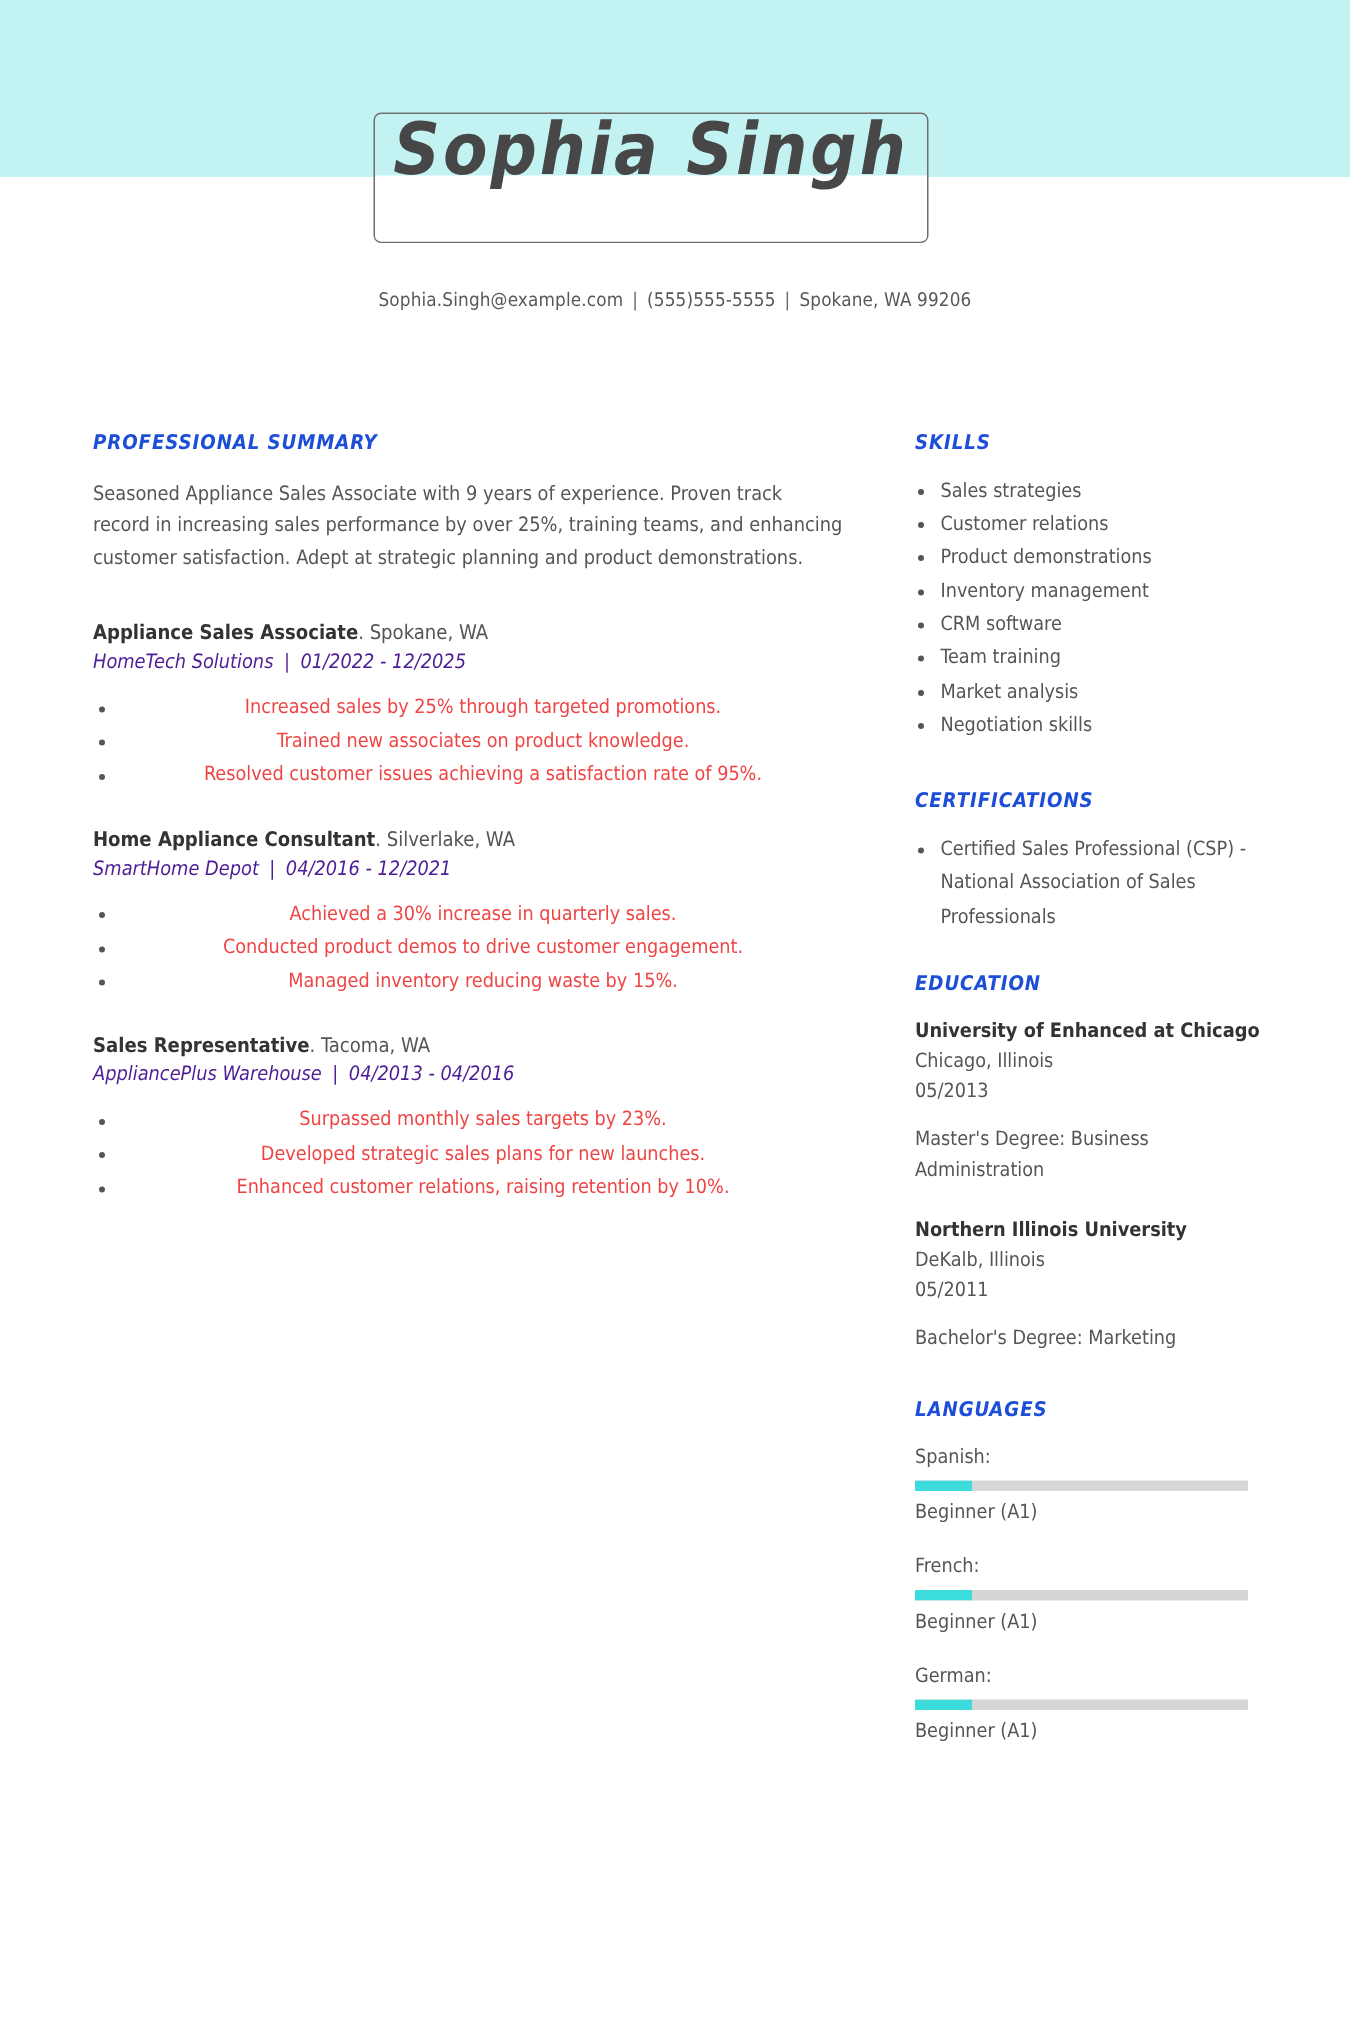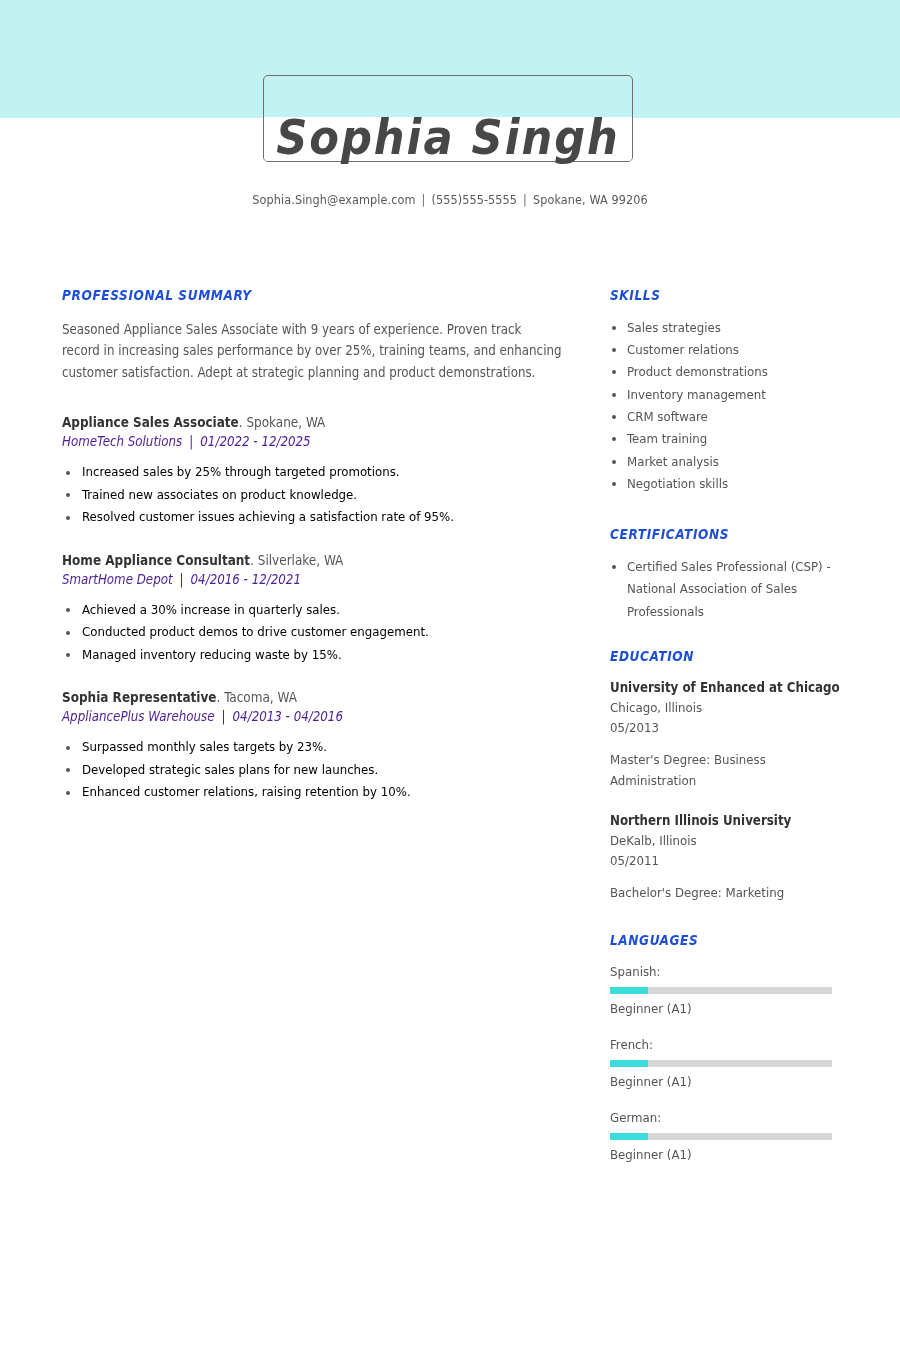--- a/index.html
+++ b/index.html
@@ -21,31 +21,31 @@
   .banner {
     position: absolute;
     left: 0; top: 0;
     width: 900px;
     height: 118px;
     background: #C2F3F2;
   }
 
   .name-box {
     position: absolute;
-    left: 263px;
+    left: 249px;
     top: 75px;
     width: 370px;
     height: 87px;
     box-sizing: border-box;
     border: 1.5px solid #6e6e6e;
     border-radius: 5px;
     background: transparent;
     z-index: 3;
     display: flex;
-    align-items: flex-end;
+    align-items: flex-start;
     justify-content: center;
   }
   .name-box::before {
     content: "";
     position: absolute;
     left: 0;
     top: 41px;
     right: 0;
     bottom: 0;
     background: #ffffff;
@@ -146,21 +146,22 @@
   ul.bullets {
     list-style: none;
     margin: 0;
     padding: 0;
   }
   ul.bullets li {
     position: relative;
     padding-left: 20px;
     font-size: 13.1px;
     line-height: 22.5px;
-    color: #000000;
+    color: #ef4444;
+    text-align: center;
   }
   ul.bullets li::before {
     content: "";
     position: absolute;
     left: 4px;
     top: 9.5px;
     width: 4px;
     height: 4px;
     border-radius: 50%;
     background: #555555;
@@ -291,21 +292,21 @@
       </div>
       <ul class="bullets">
         <li>Achieved a 30% increase in quarterly sales.</li>
         <li>Conducted product demos to drive customer engagement.</li>
         <li>Managed inventory reducing waste by 15%.</li>
       </ul>
     </div>
 
     <div class="job">
       <div class="job-title-line">
-        <span class="job-title">Sophia Representative</span><span class="job-location">. Tacoma, WA</span>
+        <span class="job-title">Sales Representative</span><span class="job-location">. Tacoma, WA</span>
       </div>
       <div class="job-company-line">
         <span>AppliancePlus Warehouse</span><span class="pipe">|</span><span>04/2013 - 04/2016</span>
       </div>
       <ul class="bullets">
         <li>Surpassed monthly sales targets by 23%.</li>
         <li>Developed strategic sales plans for new launches.</li>
         <li>Enhanced customer relations, raising retention by 10%.</li>
       </ul>
     </div>

